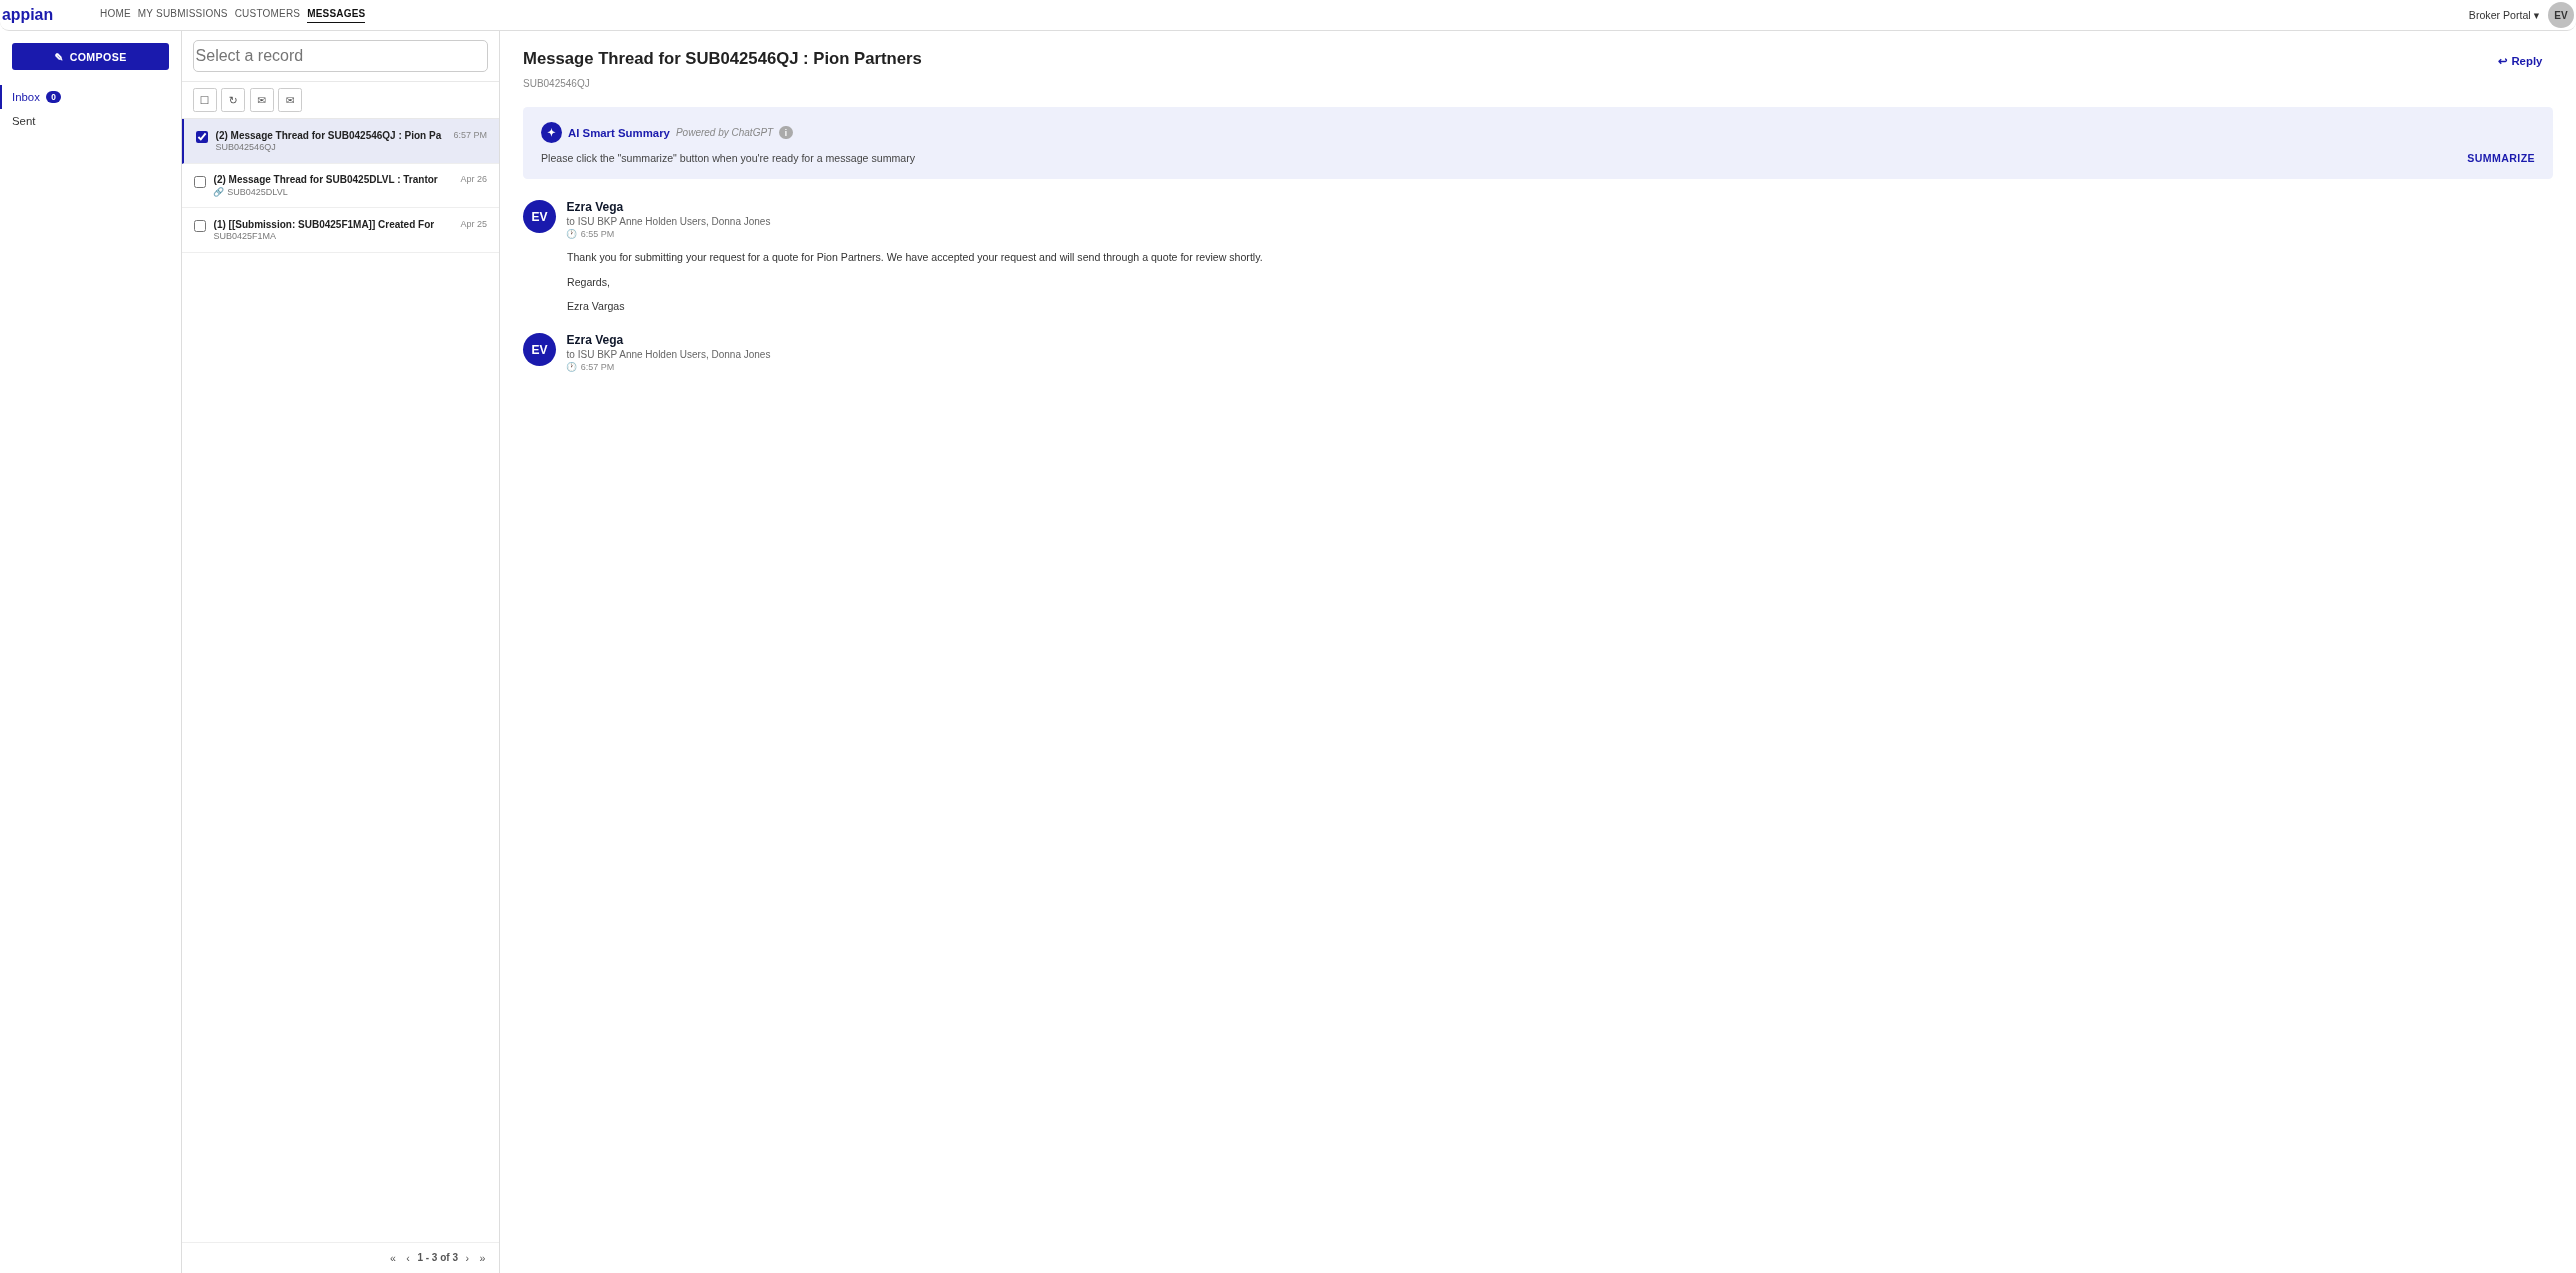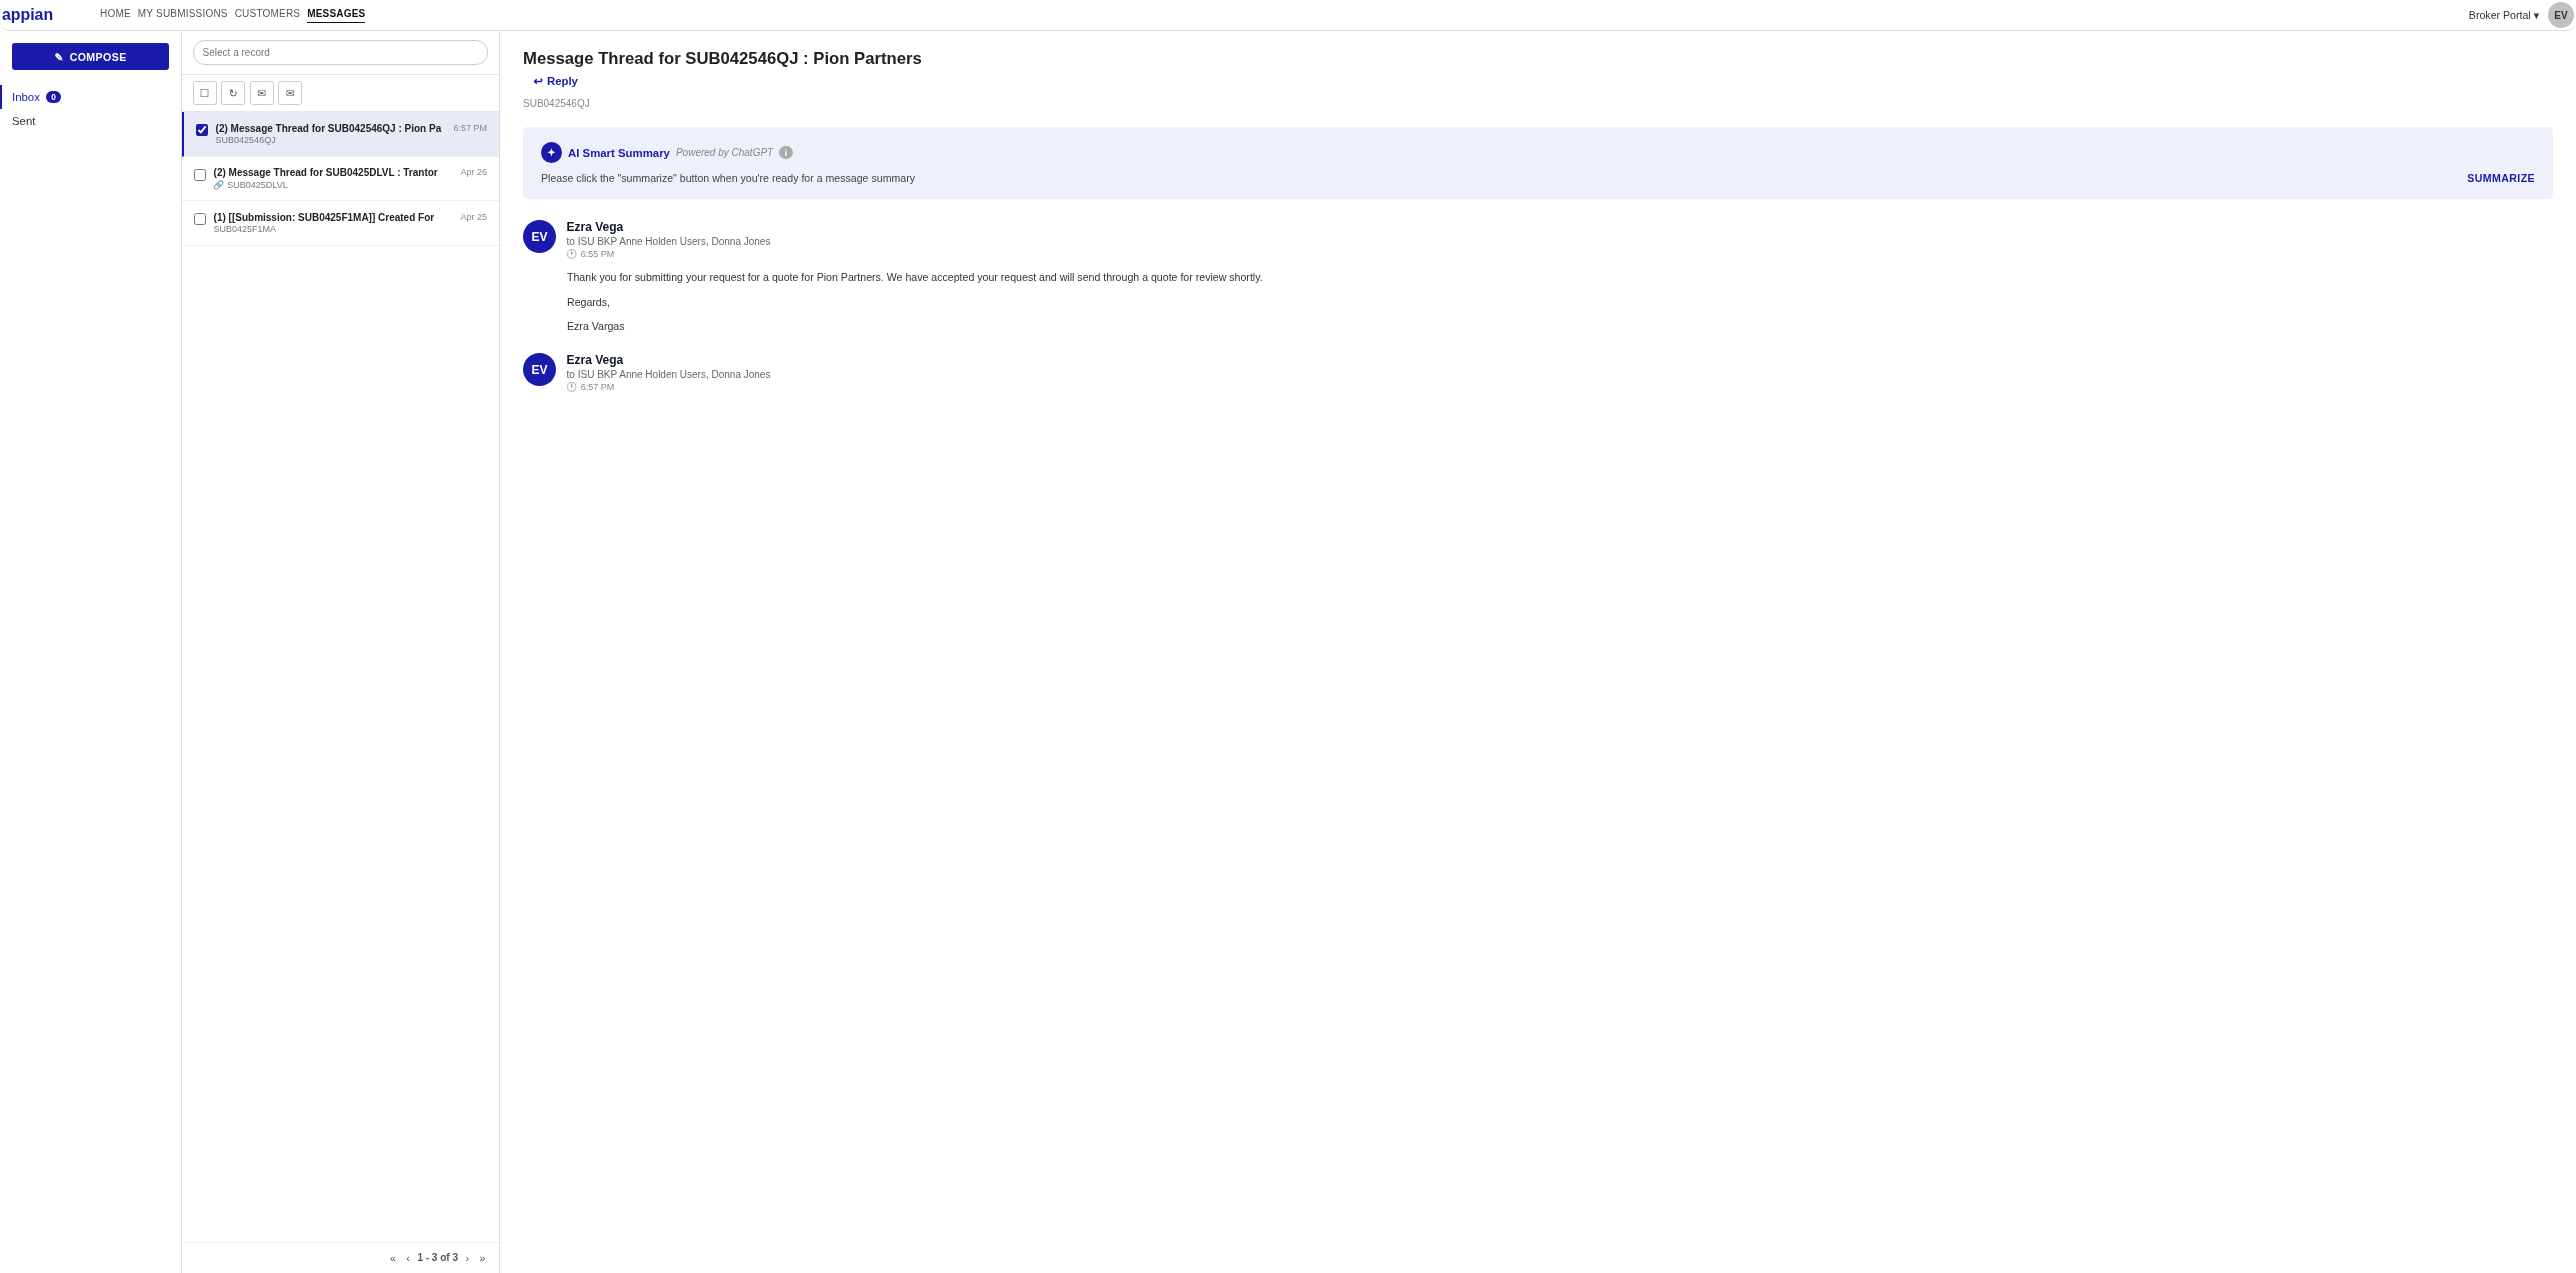--- a/index.html
+++ b/index.html
@@ -68,22 +68,22 @@
     .middle-panel {
       width: 318px; flex-shrink: 0;
       border-right: 0.8px solid #ddd;
       display: flex; flex-direction: column;
     }
     .search-bar {
       padding: 9px 10.6px;
       border-bottom: 0.8px solid #e8e8e8;
     }
     .search-input {
-      width: 100%; border: 0.8px solid #ccc; border-radius: 12px;
-      padding: 6px 9px; font-size: 10px; color: #999;
+      width: 100%; border: 0.8px solid #ccc; border-radius: 5px;
+      padding: 6px 2px; font-size: 16px; color: #999;
       outline: none;
     }
     .toolbar {
       display: flex; align-items: center; gap: 4.5px;
       padding: 6px 10.6px; border-bottom: 0.8px solid #e8e8e8;
     }
     .toolbar-btn {
       width: 24px; height: 24px; border: 0.8px solid #ccc; border-radius: 2.3px;
       background: #fff; cursor: pointer; display: flex; align-items: center;
       justify-content: center; color: #555; font-size: 10.6px;
@@ -119,21 +119,20 @@
     .page-info { font-weight: 600; }
 
     
     .right-panel {
       flex: 1; overflow-y: auto; padding: 18px 23px;
       background: #fff;
     }
     .thread-header {
       display: flex; align-items: flex-start; justify-content: space-between;
       margin-bottom: 6px;
-      flex-direction: column;
     }
     .thread-title {
       font-size: 16.7px; font-weight: 600; color: #222;
     }
     .reply-btn {
       background: #fff; border: none; color: #1a1aad;
       font-size: 11.4px; font-weight: 600; cursor: pointer;
       display: flex; align-items: center; gap: 3.8px;
       padding: 4.5px 10.6px;
     }

